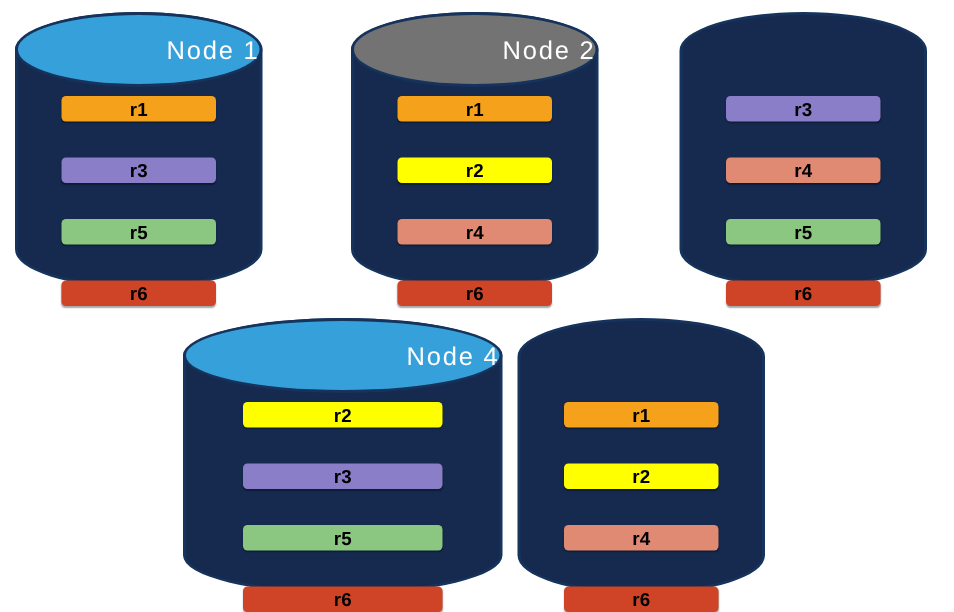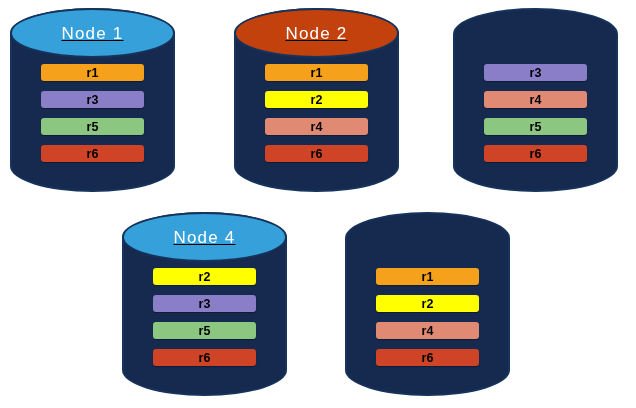--- a/index.html
+++ b/index.html
@@ -36,41 +36,40 @@
     left: 0;
     top: 0;
     width: 100%;
     height: 27%;
     background: #36a0db;
     border: 2px solid #000000;
     border-radius: 50%;
     box-sizing: border-box;
     display: flex;
     align-items: center;
-    justify-content: center;
-    text-decoration: underline;
+    justify-content: flex-end;
   }
   .node-label {
     color: #ffffff;
     font-size: 17px;
     letter-spacing: 1.2px;
     white-space: nowrap;
     position: relative;
     top: 1px;
   }
 
   
   .replicas {
     position: absolute;
     left: 19%;
     right: 19%;
     top: 30.5%;
     display: flex;
     flex-direction: column;
-    gap: 10px;
+    gap: 24px;
   }
   .replica {
     height: 17px;
     border-radius: 3px;
     display: flex;
     align-items: center;
     justify-content: center;
     color: #000000;
     font-size: 12.5px;
     font-weight: bold;
@@ -89,40 +88,40 @@
       </div>
       <div class="replicas">
         <div class="replica" style="background: rgb(245, 161, 27); color: rgb(0, 0, 0);">r1</div>
         <div class="replica" style="background: rgb(139, 126, 200); color: rgb(0, 0, 0);">r3</div>
         <div class="replica" style="background: rgb(140, 199, 129); color: rgb(0, 0, 0);">r5</div>
         <div class="replica" style="background: rgb(207, 68, 39); color: rgb(0, 0, 0);">r6</div>
       </div>
     </div>
     <div class="node" style="left: 234px; top: 8px; width: 165px; height: 184px;">
       <div class="cyl-body" style="background: rgb(21, 42, 78); border-color: rgb(22, 51, 92);"></div>
-      <div class="cyl-top" style="background: #c2410c; border-color: rgb(22, 51, 92);">
+      <div class="cyl-top" style="background: #737373; border-color: rgb(22, 51, 92);">
         <div class="node-label" style="color: rgb(255, 255, 255);">Node  2</div>
       </div>
       <div class="replicas">
         <div class="replica" style="background: rgb(245, 161, 27); color: rgb(0, 0, 0);">r1</div>
         <div class="replica" style="background: rgb(255, 255, 0); color: rgb(0, 0, 0);">r2</div>
         <div class="replica" style="background: rgb(224, 138, 116); color: rgb(0, 0, 0);">r4</div>
         <div class="replica" style="background: rgb(207, 68, 39); color: rgb(0, 0, 0);">r6</div>
       </div>
     </div>
     <div class="node" style="left: 453px; top: 8px; width: 165px; height: 184px;">
       <div class="cyl-body" style="background: rgb(21, 42, 78); border-color: rgb(22, 51, 92);"></div>
       <div class="replicas">
         <div class="replica" style="background: rgb(139, 126, 200); color: rgb(0, 0, 0);">r3</div>
         <div class="replica" style="background: rgb(224, 138, 116); color: rgb(0, 0, 0);">r4</div>
         <div class="replica" style="background: rgb(140, 199, 129); color: rgb(0, 0, 0);">r5</div>
         <div class="replica" style="background: rgb(207, 68, 39); color: rgb(0, 0, 0);">r6</div>
       </div>
     </div>
-    <div class="node" style="left: 122px; top: 212px; width: 165px; height: 184px;">
+    <div class="node" style="left: 122px; top: 212px; width: 165px; height: 184px; padding-left: 48px;">
       <div class="cyl-body" style="background: rgb(21, 42, 78); border-color: rgb(22, 51, 92);"></div>
       <div class="cyl-top" style="background: rgb(54, 160, 219); border-color: rgb(22, 51, 92);">
         <div class="node-label" style="color: rgb(255, 255, 255);">Node  4</div>
       </div>
       <div class="replicas">
         <div class="replica" style="background: rgb(255, 255, 0); color: rgb(0, 0, 0);">r2</div>
         <div class="replica" style="background: rgb(139, 126, 200); color: rgb(0, 0, 0);">r3</div>
         <div class="replica" style="background: rgb(140, 199, 129); color: rgb(0, 0, 0);">r5</div>
         <div class="replica" style="background: rgb(207, 68, 39); color: rgb(0, 0, 0);">r6</div>
       </div>

